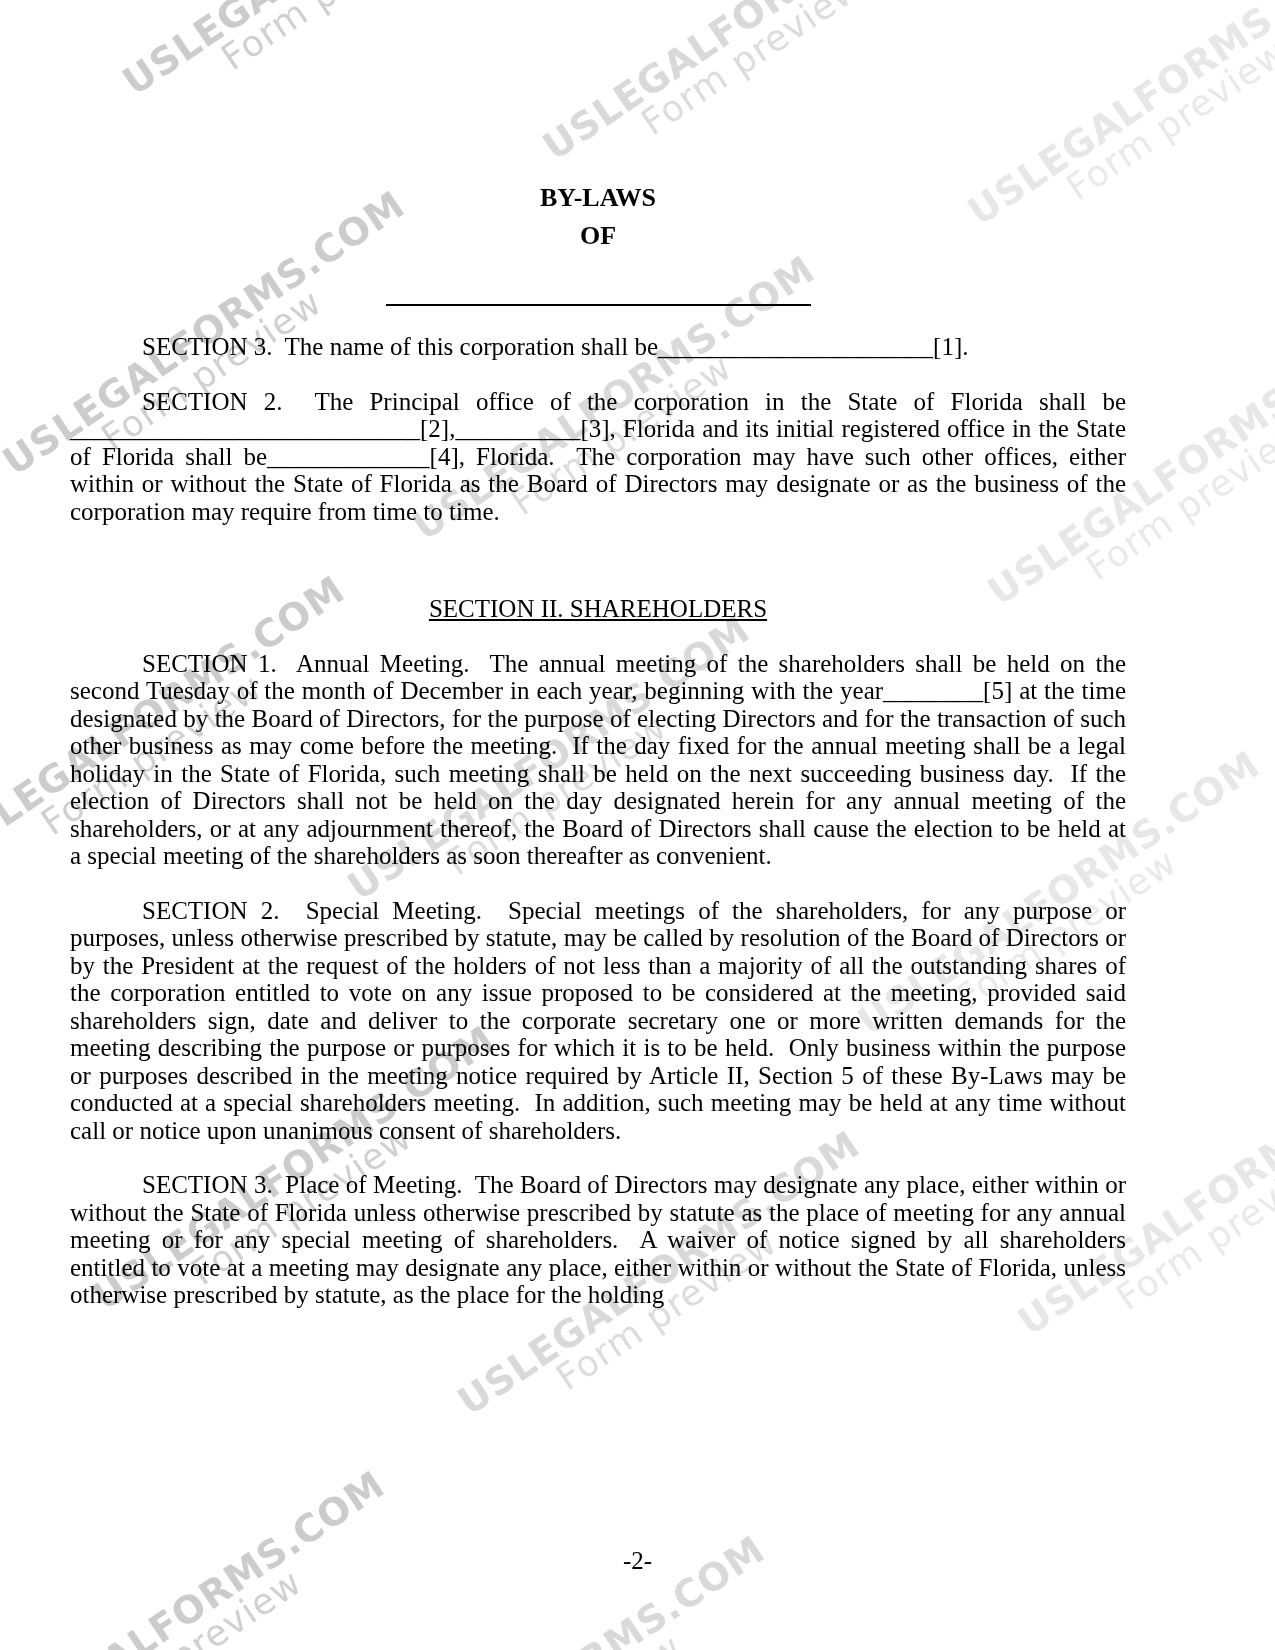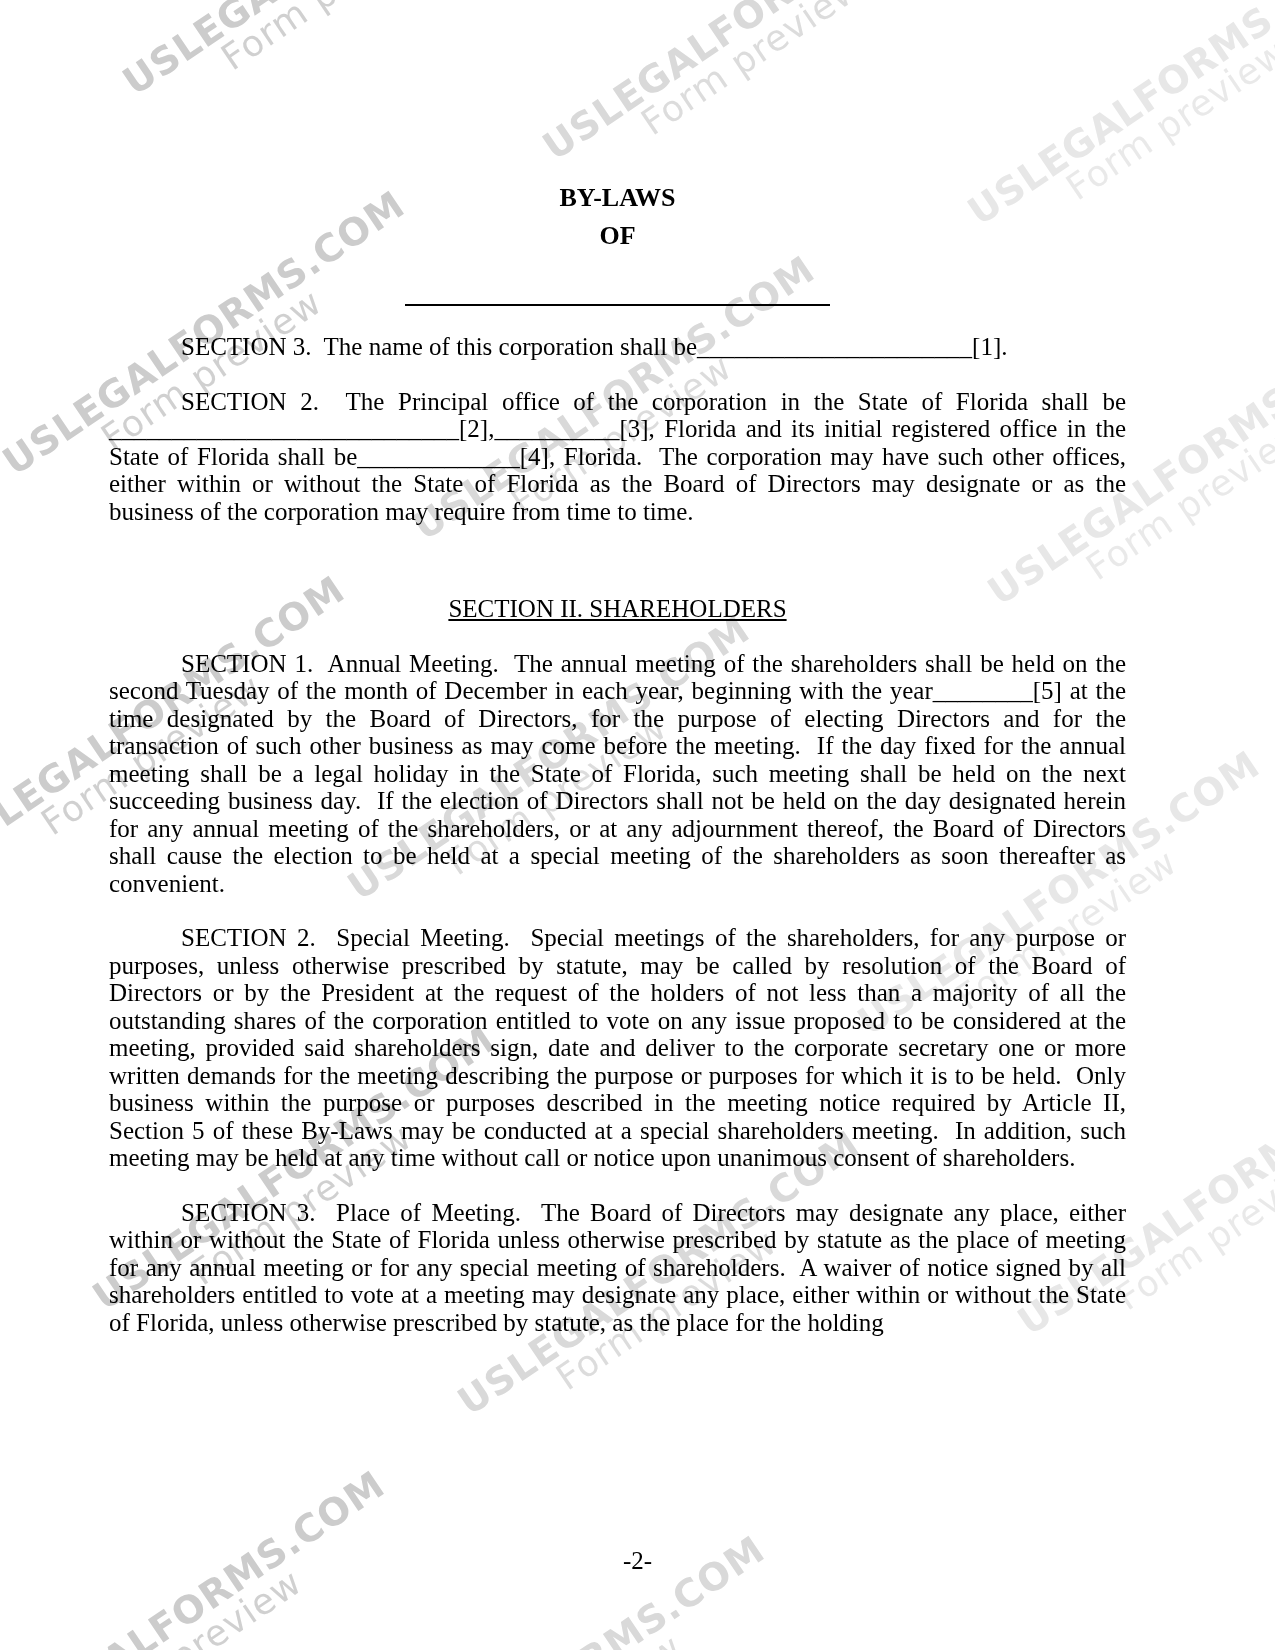--- a/index.html
+++ b/index.html
@@ -17,21 +17,21 @@
   .wm-tile {
     position:absolute;
     transform:rotate(-34deg);
     transform-origin:0 0;
     white-space:nowrap;
     font-family:"DejaVu Sans", sans-serif;
   }
   .wm-brand { display:block; font-size:38px; font-weight:bold; letter-spacing:1px; }
   .wm-preview { display:block; font-size:36px; font-weight:400; letter-spacing:1px; margin:6px 0 0 95px; opacity:.9; }
   
-  .content { position:relative; z-index:1; padding:184px 149px 0 109px; }
+  .content { position:relative; z-index:1; padding:184px 149px 0 70px; }
   .doc-title { text-align:center; font-weight:bold; font-size:26px; }
   .doc-of    { text-align:center; font-weight:bold; font-size:26px; margin-top:10px; }
   .name-line { width:425px; height:0; margin:55px auto 0; border-bottom:2px solid #000; }
   .article-heading { text-align:center; text-decoration:underline; margin-top:33px; }
   .article-heading.spaced { margin-top:70px; }
   .para {
     margin:27px 0 0 0;
     text-align:justify;
     text-indent:72px;
     white-space:pre-wrap;

